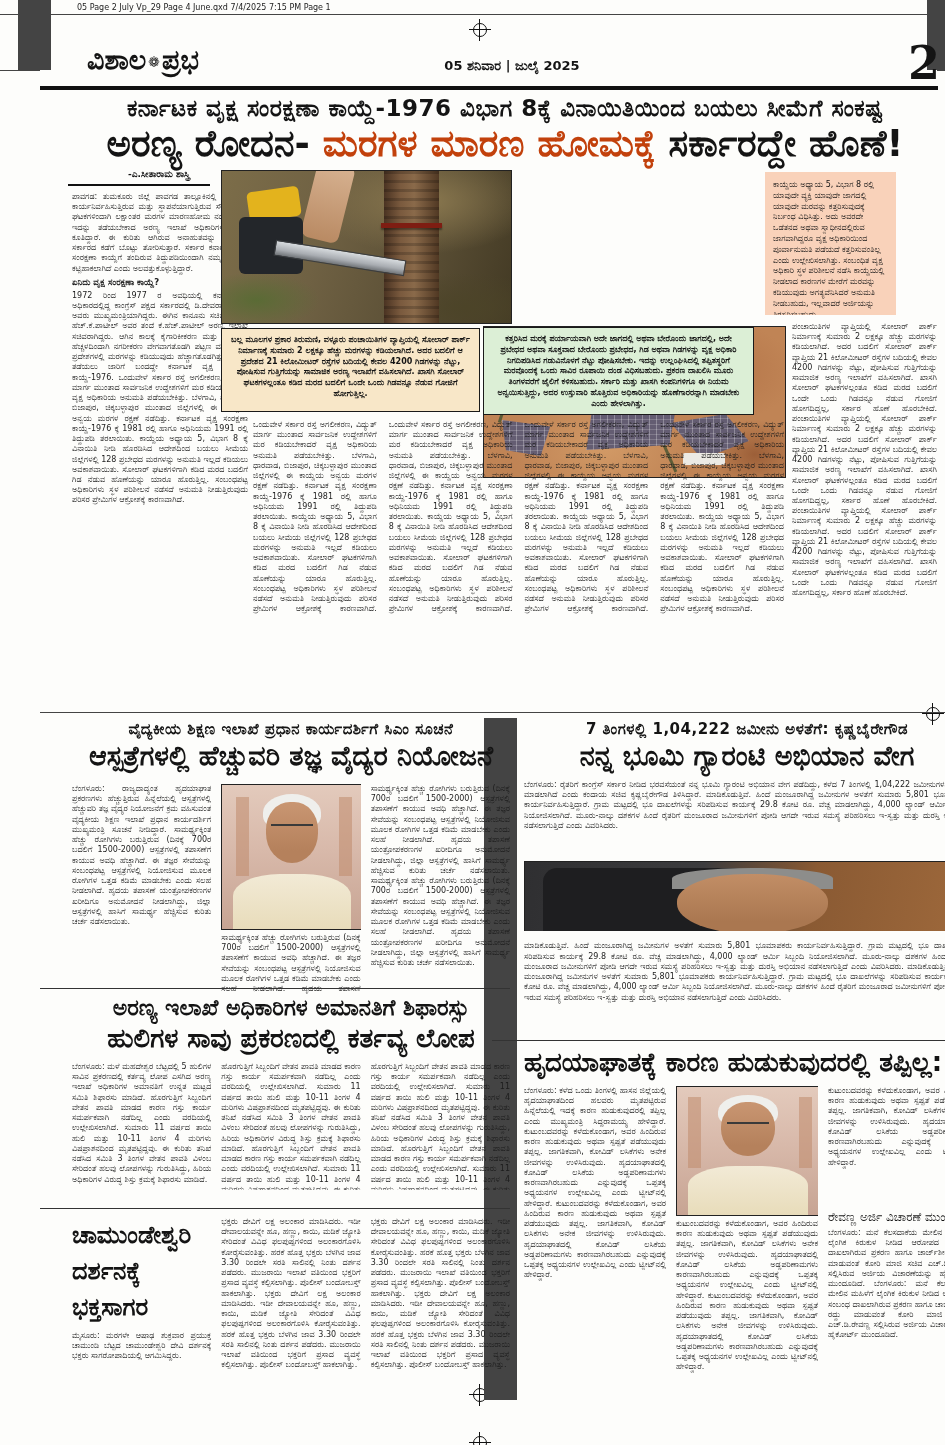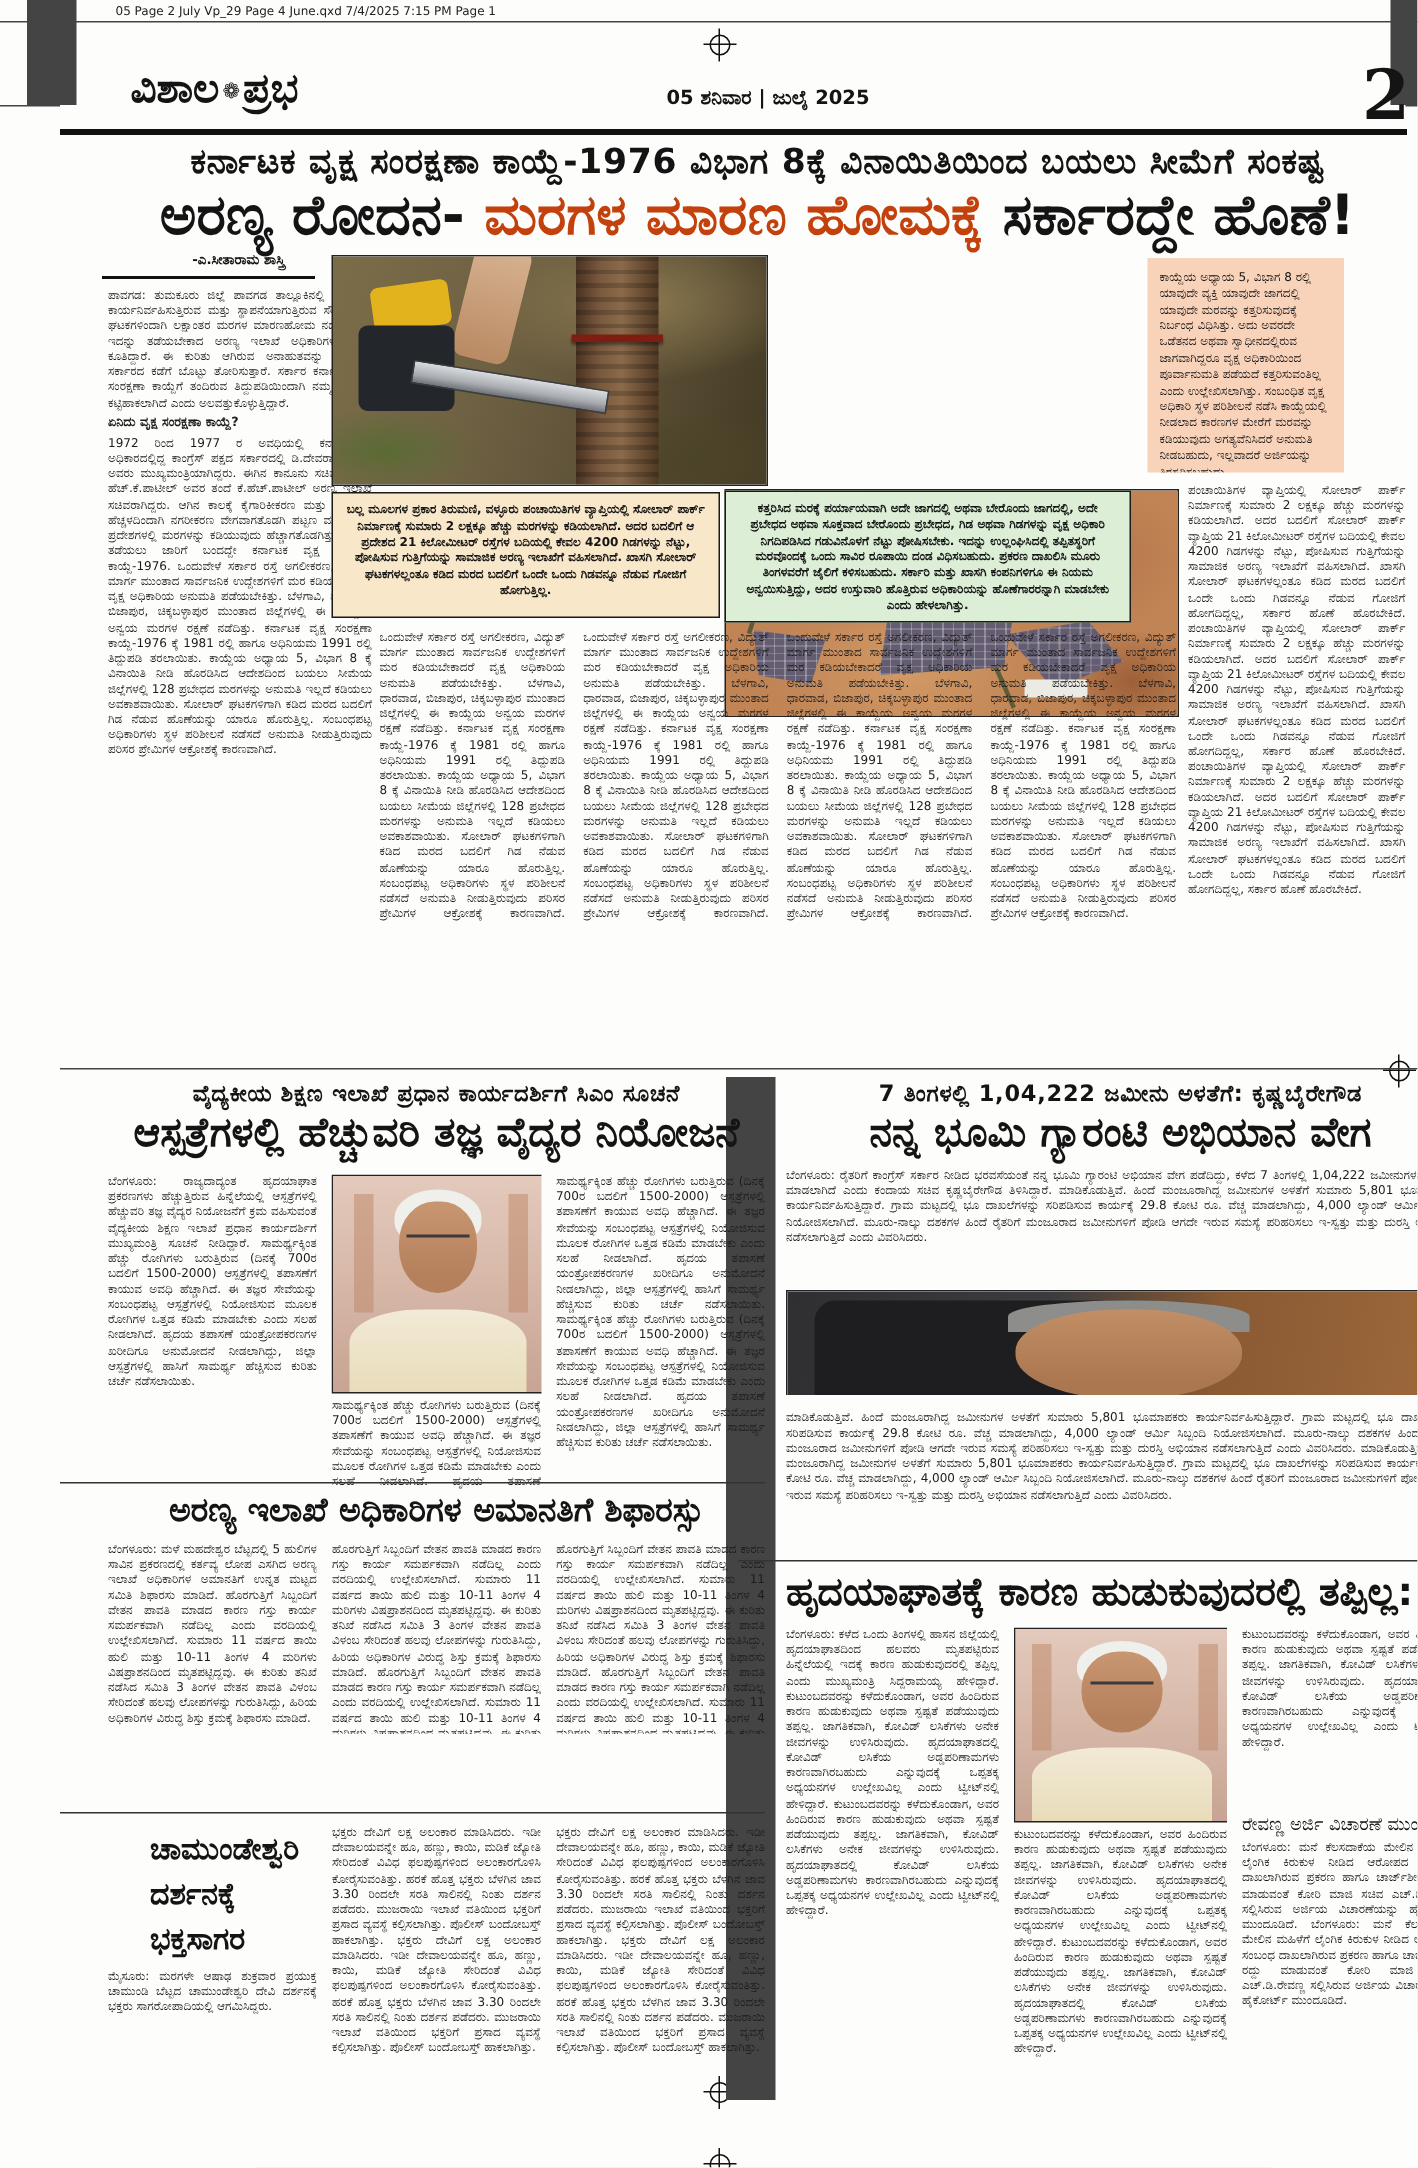--- a/index.html
+++ b/index.html
@@ -193,34 +193,35 @@
           <div class="por-shirt"></div>
         </div>
         <div class="bodytxt" style="height:76px;margin-top:3px;">ಮಾಡಿಕೊಡುತ್ತಿವೆ. ಹಿಂದೆ ಮಂಜೂರಾಗಿದ್ದ ಜಮೀನುಗಳ ಅಳತೆಗೆ ಸುಮಾರು 5,801 ಭೂಮಾಪಕರು ಕಾರ್ಯನಿರ್ವಹಿಸುತ್ತಿದ್ದಾರೆ. ಗ್ರಾಮ ಮಟ್ಟದಲ್ಲಿ ಭೂ ದಾಖಲೆಗಳನ್ನು ಸರಿಪಡಿಸುವ ಕಾರ್ಯಕ್ಕೆ 29.8 ಕೋಟಿ ರೂ. ವೆಚ್ಚ ಮಾಡಲಾಗಿದ್ದು, 4,000 ಲ್ಯಾಂಡ್ ಆರ್ಮಿ ಸಿಬ್ಬಂದಿ ನಿಯೋಜಿಸಲಾಗಿದೆ. ಮೂರು-ನಾಲ್ಕು ದಶಕಗಳ ಹಿಂದೆ ರೈತರಿಗೆ ಮಂಜೂರಾದ ಜಮೀನುಗಳಿಗೆ ಪೋಡಿ ಆಗದೇ ಇರುವ ಸಮಸ್ಯೆ ಪರಿಹರಿಸಲು ಇ-ಸ್ವತ್ತು ಮತ್ತು ದುರಸ್ತಿ ಅಭಿಯಾನ ನಡೆಸಲಾಗುತ್ತಿದೆ ಎಂದು ವಿವರಿಸಿದರು.</div>
       </div>
       <div class="col bodytxt">ಮಾಡಿಕೊಡುತ್ತಿವೆ. ಹಿಂದೆ ಮಂಜೂರಾಗಿದ್ದ ಜಮೀನುಗಳ ಅಳತೆಗೆ ಸುಮಾರು 5,801 ಭೂಮಾಪಕರು ಕಾರ್ಯನಿರ್ವಹಿಸುತ್ತಿದ್ದಾರೆ. ಗ್ರಾಮ ಮಟ್ಟದಲ್ಲಿ ಭೂ ದಾಖಲೆಗಳನ್ನು ಸರಿಪಡಿಸುವ ಕಾರ್ಯಕ್ಕೆ 29.8 ಕೋಟಿ ರೂ. ವೆಚ್ಚ ಮಾಡಲಾಗಿದ್ದು, 4,000 ಲ್ಯಾಂಡ್ ಆರ್ಮಿ ಸಿಬ್ಬಂದಿ ನಿಯೋಜಿಸಲಾಗಿದೆ. ಮೂರು-ನಾಲ್ಕು ದಶಕಗಳ ಹಿಂದೆ ರೈತರಿಗೆ ಮಂಜೂರಾದ ಜಮೀನುಗಳಿಗೆ ಪೋಡಿ ಆಗದೇ ಇರುವ ಸಮಸ್ಯೆ ಪರಿಹರಿಸಲು ಇ-ಸ್ವತ್ತು ಮತ್ತು ದುರಸ್ತಿ ಅಭಿಯಾನ ನಡೆಸಲಾಗುತ್ತಿದೆ ಎಂದು ವಿವರಿಸಿದರು. ಮಾಡಿಕೊಡುತ್ತಿವೆ. ಹಿಂದೆ ಮಂಜೂರಾಗಿದ್ದ ಜಮೀನುಗಳ ಅಳತೆಗೆ ಸುಮಾರು 5,801 ಭೂಮಾಪಕರು ಕಾರ್ಯನಿರ್ವಹಿಸುತ್ತಿದ್ದಾರೆ. ಗ್ರಾಮ ಮಟ್ಟದಲ್ಲಿ ಭೂ ದಾಖಲೆಗಳನ್ನು ಸರಿಪಡಿಸುವ ಕಾರ್ಯಕ್ಕೆ 29.8 ಕೋಟಿ ರೂ. ವೆಚ್ಚ ಮಾಡಲಾಗಿದ್ದು, 4,000 ಲ್ಯಾಂಡ್ ಆರ್ಮಿ ಸಿಬ್ಬಂದಿ ನಿಯೋಜಿಸಲಾಗಿದೆ. ಮೂರು-ನಾಲ್ಕು ದಶಕಗಳ ಹಿಂದೆ ರೈತರಿಗೆ ಮಂಜೂರಾದ ಜಮೀನುಗಳಿಗೆ ಪೋಡಿ ಆಗದೇ ಇರುವ ಸಮಸ್ಯೆ ಪರಿಹರಿಸಲು ಇ-ಸ್ವತ್ತು ಮತ್ತು ದುರಸ್ತಿ ಅಭಿಯಾನ ನಡೆಸಲಾಗುತ್ತಿದೆ ಎಂದು ವಿವರಿಸಿದರು.</div>
     </div>
   </div>
 
   <div class="abs" style="left:40px;top:988px;width:438px;border-top:1px solid #333;padding-top:6px;">
     <div class="headline" style="font-size:22px;">ಅರಣ್ಯ ಇಲಾಖೆ ಅಧಿಕಾರಿಗಳ ಅಮಾನತಿಗೆ ಶಿಫಾರಸ್ಸು</div>
-    <div class="cols" style="margin-top:8px;height:128px;justify-content:flex-end;">
+    <div class="headline" style="font-size:26px;margin-top:3px;">ಹುಲಿಗಳ ಸಾವು ಪ್ರಕರಣದಲ್ಲಿ ಕರ್ತವ್ಯ ಲೋಪ</div>
+    <div class="cols" style="margin-top:8px;height:128px;">
       <div class="col bodytxt">
         <span>ಬೆಂಗಳೂರು: ಮಳೆ ಮಹದೇಶ್ವರ ಬೆಟ್ಟದಲ್ಲಿ 5 ಹುಲಿಗಳ ಸಾವಿನ ಪ್ರಕರಣದಲ್ಲಿ ಕರ್ತವ್ಯ ಲೋಪ ಎಸಗಿದ ಅರಣ್ಯ ಇಲಾಖೆ ಅಧಿಕಾರಿಗಳ ಅಮಾನತಿಗೆ ಉನ್ನತ ಮಟ್ಟದ ಸಮಿತಿ ಶಿಫಾರಸು ಮಾಡಿದೆ.</span>
         <span>ಹೊರಗುತ್ತಿಗೆ ಸಿಬ್ಬಂದಿಗೆ ವೇತನ ಪಾವತಿ ಮಾಡದ ಕಾರಣ ಗಸ್ತು ಕಾರ್ಯ ಸಮರ್ಪಕವಾಗಿ ನಡೆದಿಲ್ಲ ಎಂದು ವರದಿಯಲ್ಲಿ ಉಲ್ಲೇಖಿಸಲಾಗಿದೆ. ಸುಮಾರು 11 ವರ್ಷದ ತಾಯಿ ಹುಲಿ ಮತ್ತು 10-11 ತಿಂಗಳ 4 ಮರಿಗಳು ವಿಷಪ್ರಾಶನದಿಂದ ಮೃತಪಟ್ಟಿದ್ದವು. ಈ ಕುರಿತು ತನಿಖೆ ನಡೆಸಿದ ಸಮಿತಿ 3 ತಿಂಗಳ ವೇತನ ಪಾವತಿ ವಿಳಂಬ ಸೇರಿದಂತೆ ಹಲವು ಲೋಪಗಳನ್ನು ಗುರುತಿಸಿದ್ದು, ಹಿರಿಯ ಅಧಿಕಾರಿಗಳ ವಿರುದ್ಧ ಶಿಸ್ತು ಕ್ರಮಕ್ಕೆ ಶಿಫಾರಸು ಮಾಡಿದೆ.</span>
       </div>
       <div class="col bodytxt">ಹೊರಗುತ್ತಿಗೆ ಸಿಬ್ಬಂದಿಗೆ ವೇತನ ಪಾವತಿ ಮಾಡದ ಕಾರಣ ಗಸ್ತು ಕಾರ್ಯ ಸಮರ್ಪಕವಾಗಿ ನಡೆದಿಲ್ಲ ಎಂದು ವರದಿಯಲ್ಲಿ ಉಲ್ಲೇಖಿಸಲಾಗಿದೆ. ಸುಮಾರು 11 ವರ್ಷದ ತಾಯಿ ಹುಲಿ ಮತ್ತು 10-11 ತಿಂಗಳ 4 ಮರಿಗಳು ವಿಷಪ್ರಾಶನದಿಂದ ಮೃತಪಟ್ಟಿದ್ದವು. ಈ ಕುರಿತು ತನಿಖೆ ನಡೆಸಿದ ಸಮಿತಿ 3 ತಿಂಗಳ ವೇತನ ಪಾವತಿ ವಿಳಂಬ ಸೇರಿದಂತೆ ಹಲವು ಲೋಪಗಳನ್ನು ಗುರುತಿಸಿದ್ದು, ಹಿರಿಯ ಅಧಿಕಾರಿಗಳ ವಿರುದ್ಧ ಶಿಸ್ತು ಕ್ರಮಕ್ಕೆ ಶಿಫಾರಸು ಮಾಡಿದೆ. ಹೊರಗುತ್ತಿಗೆ ಸಿಬ್ಬಂದಿಗೆ ವೇತನ ಪಾವತಿ ಮಾಡದ ಕಾರಣ ಗಸ್ತು ಕಾರ್ಯ ಸಮರ್ಪಕವಾಗಿ ನಡೆದಿಲ್ಲ ಎಂದು ವರದಿಯಲ್ಲಿ ಉಲ್ಲೇಖಿಸಲಾಗಿದೆ. ಸುಮಾರು 11 ವರ್ಷದ ತಾಯಿ ಹುಲಿ ಮತ್ತು 10-11 ತಿಂಗಳ 4 ಮರಿಗಳು ವಿಷಪ್ರಾಶನದಿಂದ ಮೃತಪಟ್ಟಿದ್ದವು. ಈ ಕುರಿತು ತನಿಖೆ ನಡೆಸಿದ ಸಮಿತಿ 3 ತಿಂಗಳ ವೇತನ ಪಾವತಿ ವಿಳಂಬ ಸೇರಿದಂತೆ ಹಲವು ಲೋಪಗಳನ್ನು ಗುರುತಿಸಿದ್ದು, ಹಿರಿಯ ಅಧಿಕಾರಿಗಳ ವಿರುದ್ಧ ಶಿಸ್ತು ಕ್ರಮಕ್ಕೆ ಶಿಫಾರಸು ಮಾಡಿದೆ.</div>
       <div class="col bodytxt">ಹೊರಗುತ್ತಿಗೆ ಸಿಬ್ಬಂದಿಗೆ ವೇತನ ಪಾವತಿ ಮಾಡದ ಕಾರಣ ಗಸ್ತು ಕಾರ್ಯ ಸಮರ್ಪಕವಾಗಿ ನಡೆದಿಲ್ಲ ಎಂದು ವರದಿಯಲ್ಲಿ ಉಲ್ಲೇಖಿಸಲಾಗಿದೆ. ಸುಮಾರು 11 ವರ್ಷದ ತಾಯಿ ಹುಲಿ ಮತ್ತು 10-11 ತಿಂಗಳ 4 ಮರಿಗಳು ವಿಷಪ್ರಾಶನದಿಂದ ಮೃತಪಟ್ಟಿದ್ದವು. ಈ ಕುರಿತು ತನಿಖೆ ನಡೆಸಿದ ಸಮಿತಿ 3 ತಿಂಗಳ ವೇತನ ಪಾವತಿ ವಿಳಂಬ ಸೇರಿದಂತೆ ಹಲವು ಲೋಪಗಳನ್ನು ಗುರುತಿಸಿದ್ದು, ಹಿರಿಯ ಅಧಿಕಾರಿಗಳ ವಿರುದ್ಧ ಶಿಸ್ತು ಕ್ರಮಕ್ಕೆ ಶಿಫಾರಸು ಮಾಡಿದೆ. ಹೊರಗುತ್ತಿಗೆ ಸಿಬ್ಬಂದಿಗೆ ವೇತನ ಪಾವತಿ ಮಾಡದ ಕಾರಣ ಗಸ್ತು ಕಾರ್ಯ ಸಮರ್ಪಕವಾಗಿ ನಡೆದಿಲ್ಲ ಎಂದು ವರದಿಯಲ್ಲಿ ಉಲ್ಲೇಖಿಸಲಾಗಿದೆ. ಸುಮಾರು 11 ವರ್ಷದ ತಾಯಿ ಹುಲಿ ಮತ್ತು 10-11 ತಿಂಗಳ 4 ಮರಿಗಳು ವಿಷಪ್ರಾಶನದಿಂದ ಮೃತಪಟ್ಟಿದ್ದವು. ಈ ಕುರಿತು ತನಿಖೆ ನಡೆಸಿದ ಸಮಿತಿ 3 ತಿಂಗಳ ವೇತನ ಪಾವತಿ ವಿಳಂಬ ಸೇರಿದಂತೆ ಹಲವು ಲೋಪಗಳನ್ನು ಗುರುತಿಸಿದ್ದು, ಹಿರಿಯ ಅಧಿಕಾರಿಗಳ ವಿರುದ್ಧ ಶಿಸ್ತು ಕ್ರಮಕ್ಕೆ ಶಿಫಾರಸು ಮಾಡಿದೆ.</div>
     </div>
   </div>
 
   <div class="abs" style="left:40px;top:1208px;width:438px;border-top:1px solid #333;padding-top:8px;">
     <div class="cols" style="height:176px;">
       <div class="col">
-        <div style="font-size:20px;font-weight:bold;line-height:1.5;margin-left:28px;">
+        <div style="font-size:24px;font-weight:bold;line-height:1.5;">
           <div>ಚಾಮುಂಡೇಶ್ವರಿ ದರ್ಶನಕ್ಕೆ</div>
           <div>ಭಕ್ತಸಾಗರ</div>
         </div>
         <div class="bodytxt" style="height:96px;margin-top:6px;">ಮೈಸೂರು: ಮರಗಳೇ ಆಷಾಢ ಶುಕ್ರವಾರ ಪ್ರಯುಕ್ತ ಚಾಮುಂಡಿ ಬೆಟ್ಟದ ಚಾಮುಂಡೇಶ್ವರಿ ದೇವಿ ದರ್ಶನಕ್ಕೆ ಭಕ್ತರು ಸಾಗರೋಪಾದಿಯಲ್ಲಿ ಆಗಮಿಸಿದ್ದರು.</div>
       </div>
       <div class="col bodytxt">ಭಕ್ತರು ದೇವಿಗೆ ಲಕ್ಷ ಅಲಂಕಾರ ಮಾಡಿಸಿದರು. ಇಡೀ ದೇವಾಲಯವನ್ನೇ ಹೂ, ಹಣ್ಣು, ಕಾಯಿ, ಮಡಿಕೆ ಜ್ಯೋತಿ ಸೇರಿದಂತೆ ವಿವಿಧ ಫಲಪುಷ್ಪಗಳಿಂದ ಅಲಂಕಾರಗೊಳಿಸಿ ಕೋರೈಸುವಂತಿತ್ತು. ಹರಕೆ ಹೊತ್ತ ಭಕ್ತರು ಬೆಳಗಿನ ಜಾವ 3.30 ರಿಂದಲೇ ಸರತಿ ಸಾಲಿನಲ್ಲಿ ನಿಂತು ದರ್ಶನ ಪಡೆದರು. ಮುಜರಾಯಿ ಇಲಾಖೆ ವತಿಯಿಂದ ಭಕ್ತರಿಗೆ ಪ್ರಸಾದ ವ್ಯವಸ್ಥೆ ಕಲ್ಪಿಸಲಾಗಿತ್ತು. ಪೊಲೀಸ್ ಬಂದೋಬಸ್ತ್ ಹಾಕಲಾಗಿತ್ತು. ಭಕ್ತರು ದೇವಿಗೆ ಲಕ್ಷ ಅಲಂಕಾರ ಮಾಡಿಸಿದರು. ಇಡೀ ದೇವಾಲಯವನ್ನೇ ಹೂ, ಹಣ್ಣು, ಕಾಯಿ, ಮಡಿಕೆ ಜ್ಯೋತಿ ಸೇರಿದಂತೆ ವಿವಿಧ ಫಲಪುಷ್ಪಗಳಿಂದ ಅಲಂಕಾರಗೊಳಿಸಿ ಕೋರೈಸುವಂತಿತ್ತು. ಹರಕೆ ಹೊತ್ತ ಭಕ್ತರು ಬೆಳಗಿನ ಜಾವ 3.30 ರಿಂದಲೇ ಸರತಿ ಸಾಲಿನಲ್ಲಿ ನಿಂತು ದರ್ಶನ ಪಡೆದರು. ಮುಜರಾಯಿ ಇಲಾಖೆ ವತಿಯಿಂದ ಭಕ್ತರಿಗೆ ಪ್ರಸಾದ ವ್ಯವಸ್ಥೆ ಕಲ್ಪಿಸಲಾಗಿತ್ತು. ಪೊಲೀಸ್ ಬಂದೋಬಸ್ತ್ ಹಾಕಲಾಗಿತ್ತು.</div>
       <div class="col bodytxt">ಭಕ್ತರು ದೇವಿಗೆ ಲಕ್ಷ ಅಲಂಕಾರ ಮಾಡಿಸಿದರು. ಇಡೀ ದೇವಾಲಯವನ್ನೇ ಹೂ, ಹಣ್ಣು, ಕಾಯಿ, ಮಡಿಕೆ ಜ್ಯೋತಿ ಸೇರಿದಂತೆ ವಿವಿಧ ಫಲಪುಷ್ಪಗಳಿಂದ ಅಲಂಕಾರಗೊಳಿಸಿ ಕೋರೈಸುವಂತಿತ್ತು. ಹರಕೆ ಹೊತ್ತ ಭಕ್ತರು ಬೆಳಗಿನ ಜಾವ 3.30 ರಿಂದಲೇ ಸರತಿ ಸಾಲಿನಲ್ಲಿ ನಿಂತು ದರ್ಶನ ಪಡೆದರು. ಮುಜರಾಯಿ ಇಲಾಖೆ ವತಿಯಿಂದ ಭಕ್ತರಿಗೆ ಪ್ರಸಾದ ವ್ಯವಸ್ಥೆ ಕಲ್ಪಿಸಲಾಗಿತ್ತು. ಪೊಲೀಸ್ ಬಂದೋಬಸ್ತ್ ಹಾಕಲಾಗಿತ್ತು. ಭಕ್ತರು ದೇವಿಗೆ ಲಕ್ಷ ಅಲಂಕಾರ ಮಾಡಿಸಿದರು. ಇಡೀ ದೇವಾಲಯವನ್ನೇ ಹೂ, ಹಣ್ಣು, ಕಾಯಿ, ಮಡಿಕೆ ಜ್ಯೋತಿ ಸೇರಿದಂತೆ ವಿವಿಧ ಫಲಪುಷ್ಪಗಳಿಂದ ಅಲಂಕಾರಗೊಳಿಸಿ ಕೋರೈಸುವಂತಿತ್ತು. ಹರಕೆ ಹೊತ್ತ ಭಕ್ತರು ಬೆಳಗಿನ ಜಾವ 3.30 ರಿಂದಲೇ ಸರತಿ ಸಾಲಿನಲ್ಲಿ ನಿಂತು ದರ್ಶನ ಪಡೆದರು. ಮುಜರಾಯಿ ಇಲಾಖೆ ವತಿಯಿಂದ ಭಕ್ತರಿಗೆ ಪ್ರಸಾದ ವ್ಯವಸ್ಥೆ ಕಲ್ಪಿಸಲಾಗಿತ್ತು. ಪೊಲೀಸ್ ಬಂದೋಬಸ್ತ್ ಹಾಕಲಾಗಿತ್ತು.</div>
     </div>
   </div>
 

